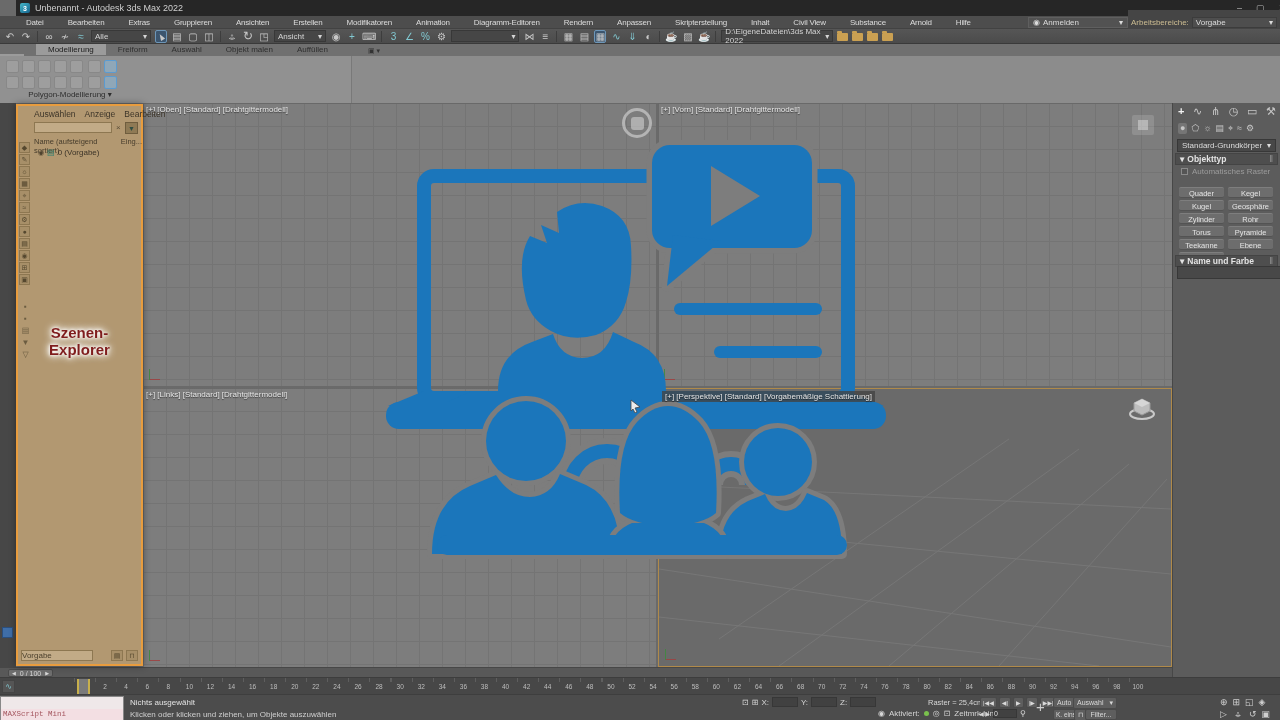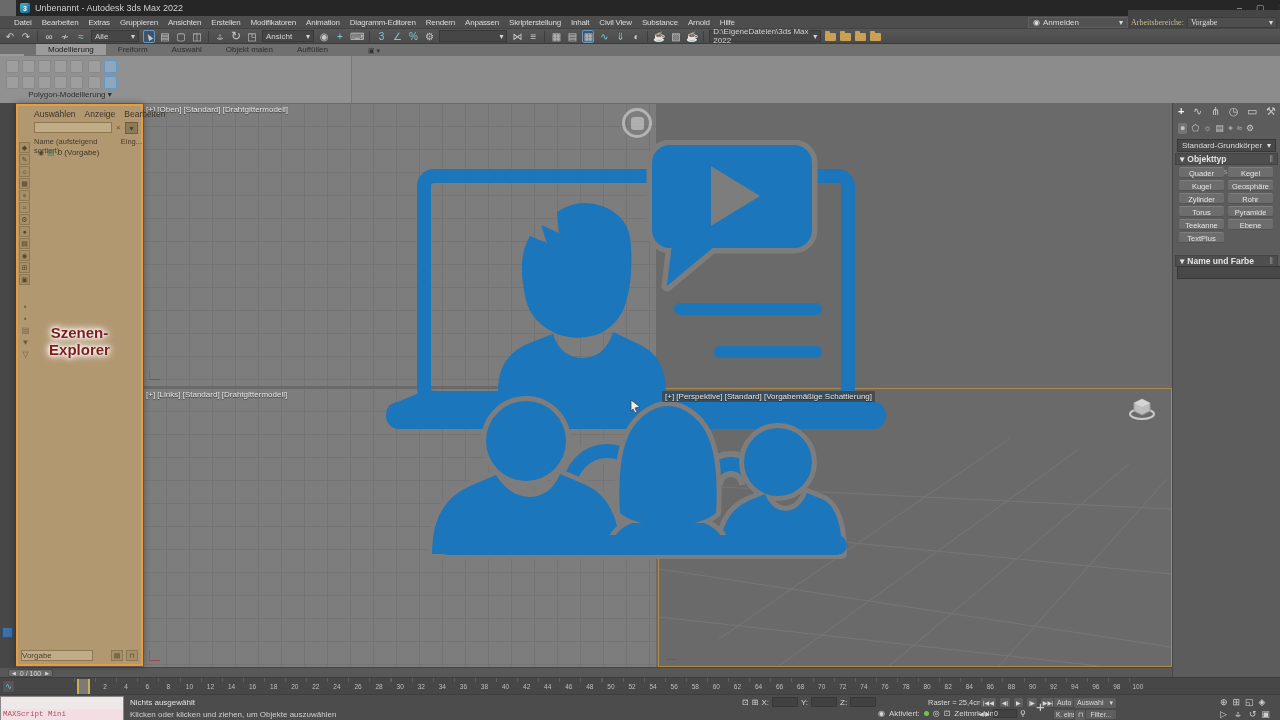--- a/index.html
+++ b/index.html
@@ -12,26 +12,26 @@
     display:flex; align-items:center; color:#cfcfcf; font-size:9px; }
   .app-icon { width:10px; height:10px; margin:0 5px 0 4px; border-radius:2px;
     background:linear-gradient(135deg,#46b8c9,#15648f); color:#fff; font-size:7px; font-weight:bold;
     display:flex; align-items:center; justify-content:center; }
   .win-controls { margin-left:auto; display:flex; gap:14px; padding-right:10px; color:#b9b9b9; font-size:9px; }
   .win-controls span { cursor:default; }
 
   
   .menubar { position:absolute; left:0; top:16px; width:1280px; height:13px; background:#4d4d4d;
     display:flex; align-items:center; color:#dcdcdc; font-size:8px; border-bottom:1px solid #424242;}
-  .menu-items { display:flex; gap:6px; padding-left:12px; letter-spacing:-0.2px; white-space:nowrap;}
+  .menu-items { display:flex; gap:20px; padding-left:24px; letter-spacing:-0.2px; white-space:nowrap;}
   .menu-items span { padding:0 2px; cursor:default; }
   .signin { margin-left:auto; display:flex; align-items:center; gap:3px; background:#525252;
     border:1px solid #5f5f5f; height:11px; padding:0 4px; width:100px; font-size:8px;}
   .workspace { width:152px; height:13px; background:#454545; display:flex; align-items:center;
-    gap:3px; padding:12px 3px; font-size:8px;font-family:Liberation Serif, serif;}
+    gap:3px; padding:12px 3px; font-size:8px;}
   .workspace .ws-label { color:#cdbd92; }
   .ws-drop { background:#4e4e4e; border:1px solid #3c3c3c; flex:1; height:11px;
     display:flex; align-items:center; justify-content:space-between; padding:0 3px;}
 
   
   .toolbar { position:absolute; left:0; top:29px; width:1280px; height:15px;
     background:linear-gradient(#565656,#4b4b4b); border-bottom:1px solid #3a3a3a;
     display:flex; align-items:center; gap:4px; padding-left:4px; color:#c8c8c8; font-size:10px; }
   .tb-icon { display:inline-flex; align-items:center; justify-content:center; min-width:12px;
     height:13px; cursor:default; line-height:13px;}
@@ -134,21 +134,21 @@
   .cp-drop { position:absolute; left:4px; top:36px; width:99px; height:13px; background:#484848;
     border:1px solid #383838; display:flex; align-items:center; justify-content:space-between;
     padding:0 4px; font-size:8px;}
   .cp-rollout { position:absolute; left:2px; width:103px; height:12px; background:#4e4e4e;
     border:1px solid #444; display:flex; align-items:center; gap:3px; padding:0 4px;
     font-size:8.5px; font-weight:bold; color:#e3e3e3;}
   .cp-rollout .pin { margin-left:auto; font-weight:normal; color:#999; }
   .cp-autogrid { position:absolute; left:8px; top:64px; display:flex; align-items:center; gap:4px;
     font-size:8px; color:#9b9b9b;}
   .cp-check { width:7px; height:7px; border:1px solid #8a8a8a; background:#555; display:inline-block;}
-  .cp-btns { position:absolute; left:6px; top:64px; width:97px; display:flex; flex-wrap:wrap;
+  .cp-btns { position:absolute; left:6px; top:84px; width:97px; display:flex; flex-wrap:wrap;
     gap:2px 4px;}
   .cp-btns span { width:45px; height:11px; background:#6d6d6d; border-top:1px solid #7e7e7e;
     border-bottom:1px solid #535353; border-radius:2px; font-size:7.5px; color:#e3e3e3;
     text-align:center; line-height:11px; cursor:default;}
   .cp-namerow { position:absolute; left:4px; top:163px; width:100px; display:flex; gap:3px;}
   .cp-namerow input { flex:1; height:13px; background:#484848; border:1px solid #383838; }
 
   
   .tslider { position:absolute; left:0; top:667px; width:1280px; height:10px; background:#585858;
     border-top:1px solid #474747;}
@@ -249,21 +249,21 @@
     </span>
   </div>
 
   <div class="toolbar">
     <span class="tb-icon">↶</span>
     <span class="tb-icon">↷</span>
     <span class="tb-sep"></span>
     <span class="tb-icon">∞</span>
     <span class="tb-icon">≁</span>
     <span class="tb-icon teal">≈</span>
-    <span class="tb-drop" style="width:48px">
+    <span class="tb-drop" style="width:60px">
       <span>Alle</span>
       <span>▾</span>
     </span>
     <span class="tb-icon tb-active">
         <span class="tb-sel-cursor">▲</span>
       </span>
     <span class="tb-icon">▤</span>
     <span class="tb-icon">▢</span>
     <span class="tb-icon">◫</span>
     <span class="tb-sep"></span>
@@ -343,20 +343,28 @@
       <div class="ribbon-label">Polygon-Modellierung ▾</div>
     </div>
   </div>
 
   <div class="leftstrip">
     <span class="dock-sq"></span>
   </div>
 
   <div class="vp" style="left:143px;top:103px;width:513px;height:283px">
     <span class="vp-label">[+] [Oben] [Standard] [Drahtgittermodell]</span>
+    <span class="tripod" style="left:4px;bottom:4px">
+        <span class="ax"></span>
+        <span class="ay"></span>
+      </span>
+  </div>
+  <div class="vp" style="left:658px;top:103px;width:514px;height:283px">
+    <span class="vp-label">[+] [Vorn] [Standard] [Drahtgittermodell]</span>
+    <span class="viewcube-mini"></span>
     <span class="tripod" style="left:4px;bottom:4px">
         <span class="ax"></span>
         <span class="ay"></span>
       </span>
   </div>
   <div class="vp vp-persp" style="left:658px;top:388px;width:514px;height:279px;background-image:none">
     <svg width="512" height="277" viewBox="0 0 512 277" style="position:absolute;left:0;top:0">
       <g stroke="#7b7b7b" stroke-width="1" opacity="0.75" fill="none">
         <path d="M0,95 L512,120"></path>
           <path d="M0,135 L512,185"></path>

